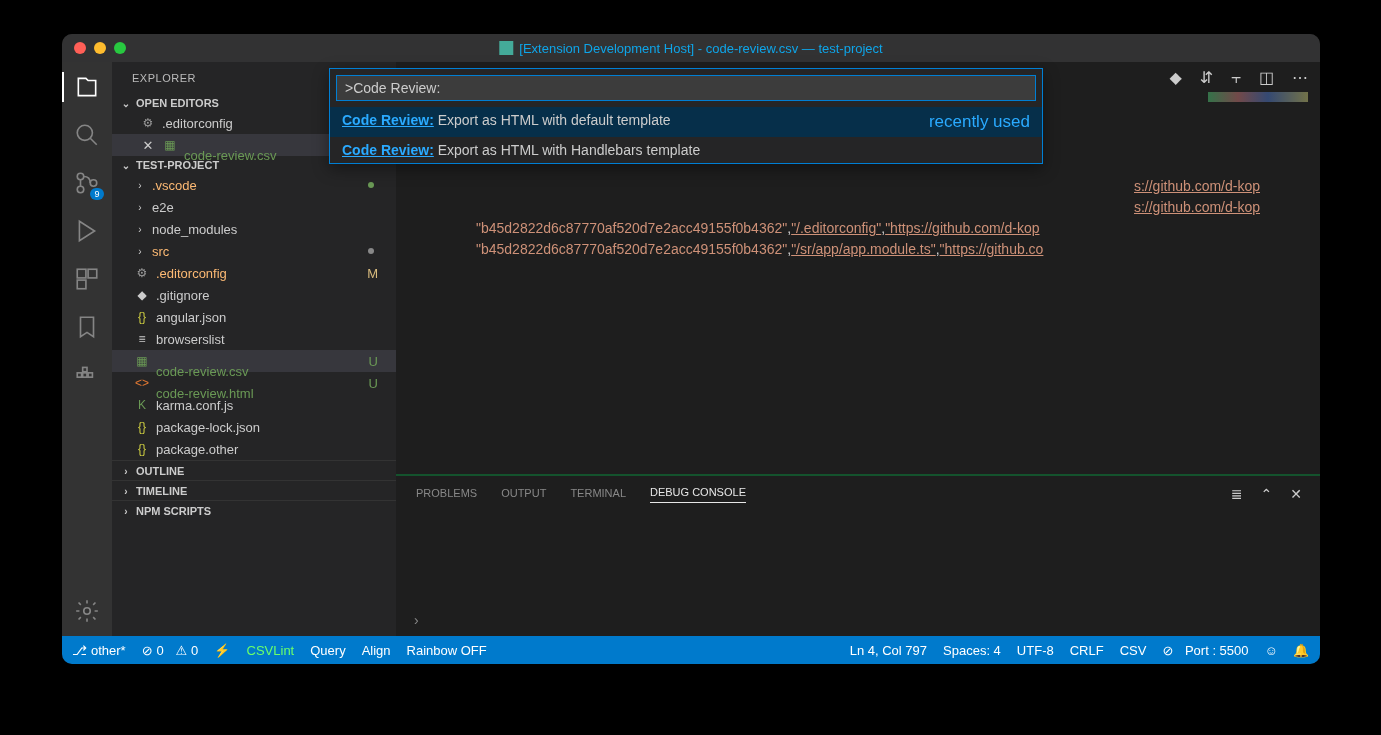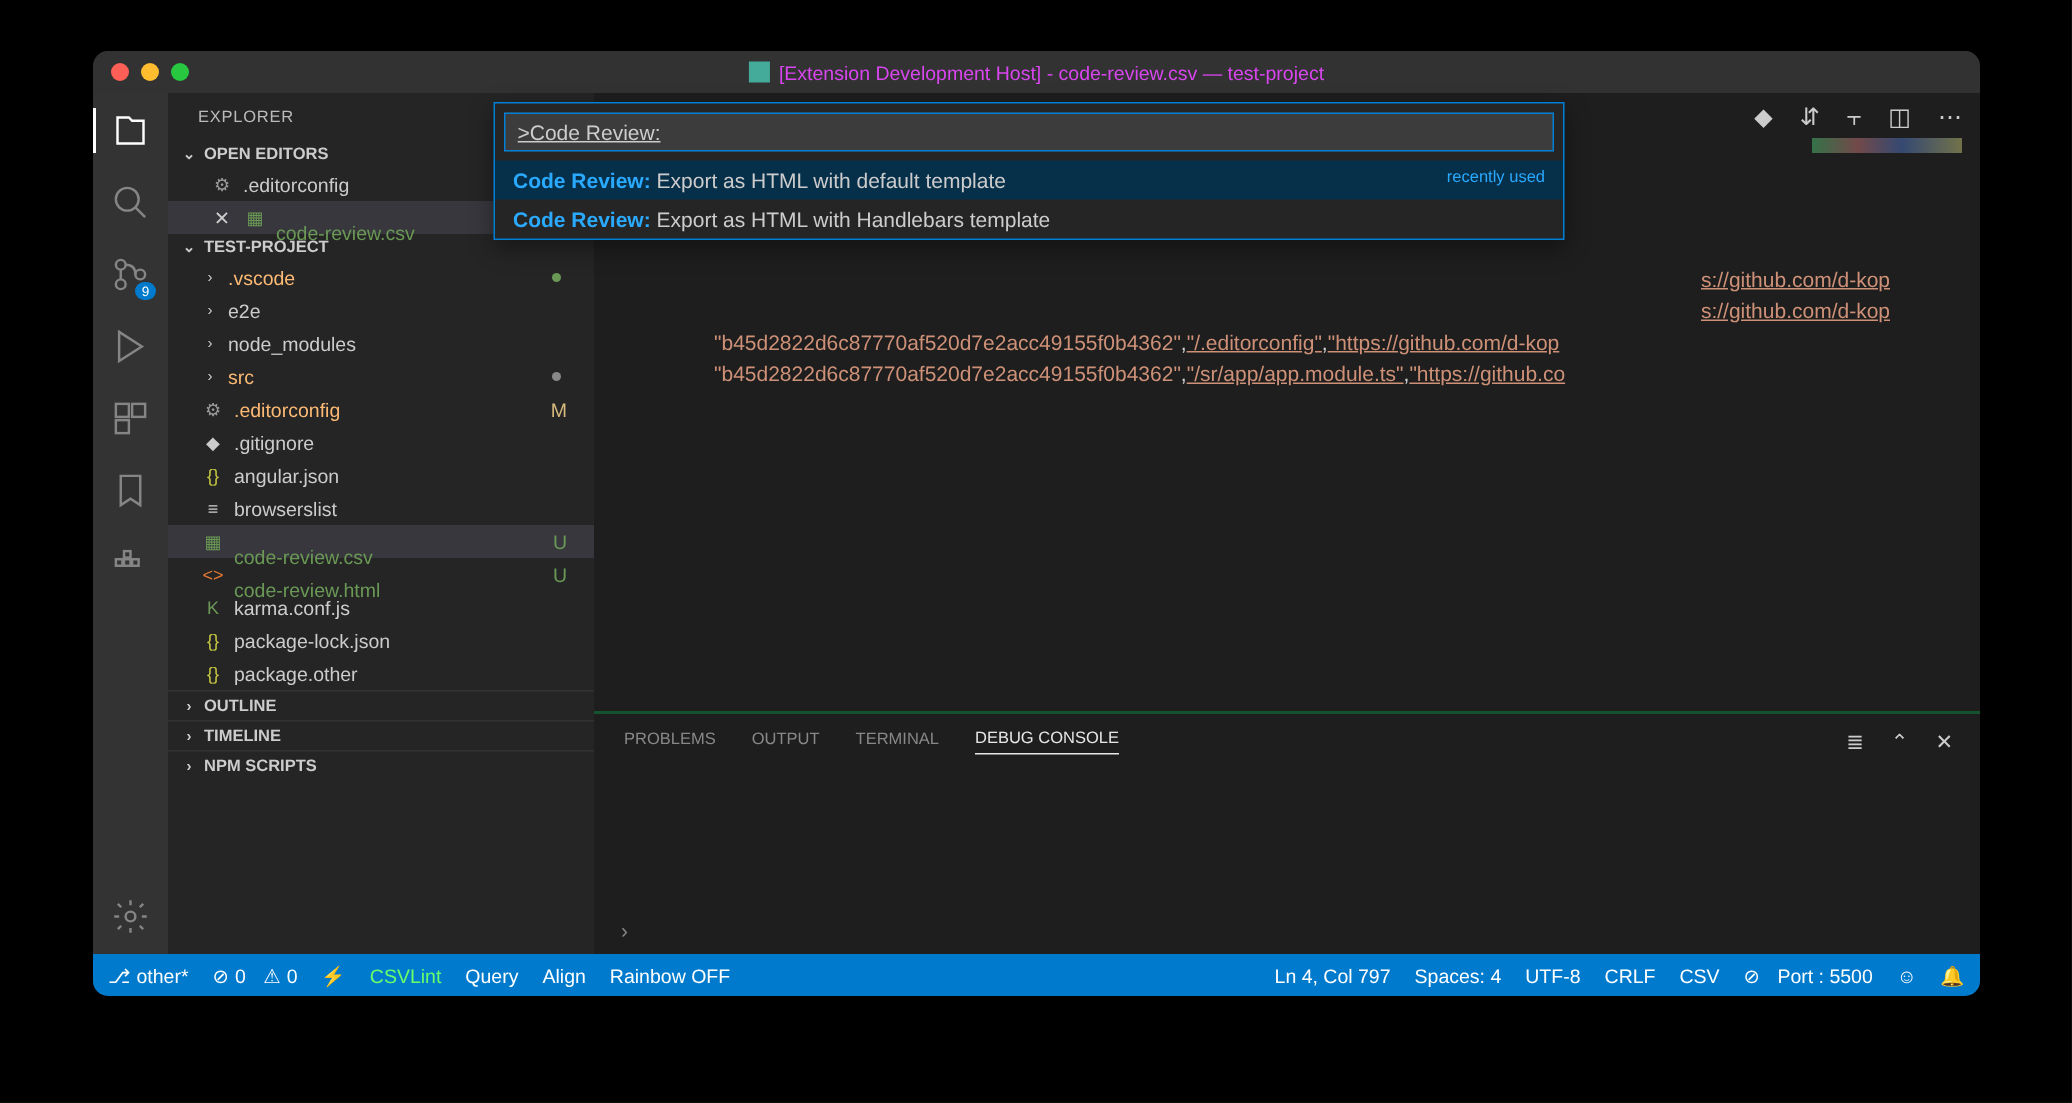--- a/index.html
+++ b/index.html
@@ -2,21 +2,21 @@
 <html><head>
 <meta charset="utf-8">
 <style>
 *{margin:0;padding:0;box-sizing:border-box;font-family:-apple-system,BlinkMacSystemFont,"Segoe UI",sans-serif;}
 body{background:#000;width:1381px;height:735px;position:relative;}
 .window{position:absolute;left:62px;top:34px;width:1258px;height:630px;background:#1e1e1e;border-radius:10px;overflow:hidden;box-shadow:0 10px 40px rgba(0,0,0,0.5);}
 .titlebar{height:28px;background:#323233;display:flex;align-items:center;position:relative;}
 .traffic{display:flex;gap:8px;padding-left:12px;}
 .traffic-dot{width:12px;height:12px;border-radius:50%;}
 .dot-red{background:#ff5f57;}.dot-yellow{background:#febc2e;}.dot-green{background:#28c840;}
-.title{position:absolute;left:50%;transform:translateX(-50%);color:#d946ef;font-size:13px;display:flex;align-items:center;gap:6px;}
+.title{position:absolute;left:50%;transform:translateX(-50%);color:#0ea5e9;font-size:13px;display:flex;align-items:center;gap:6px;}
 .title-icon{width:14px;height:14px;background:#4a9;display:inline-block;}
 .editor-actions{position:absolute;right:12px;top:34px;display:flex;gap:18px;align-items:center;}
 .editor-actions span{color:#ccc;font-size:16px;cursor:pointer;}
 .activitybar{position:absolute;left:0;top:28px;width:50px;height:574px;background:#333333;display:flex;flex-direction:column;align-items:center;padding-top:12px;gap:22px;}
 .activity-icon{width:26px;height:26px;color:#858585;cursor:pointer;position:relative;}
 .activity-icon.active{color:#fff;}
 .activity-icon.active::before{content:"";position:absolute;left:-12px;top:-2px;width:2px;height:30px;background:#fff;}
 .badge{position:absolute;bottom:-4px;right:-4px;background:#007acc;color:#fff;font-size:9px;border-radius:10px;padding:1px 4px;min-width:14px;text-align:center;}
 .activitybar-bottom{position:absolute;bottom:12px;left:12px;}
 .sidebar{position:absolute;left:50px;top:28px;width:284px;height:574px;background:#252526;color:#ccc;font-size:13px;overflow:hidden;}
@@ -40,26 +40,26 @@
 .orange-text{color:#fdba74;}
 .green-text{color:#6a9955;margin-top:20px;}
 .editor-area{position:absolute;left:334px;top:28px;right:0;height:412px;background:#1e1e1e;margin-top:24px;}
 .code-content{position:absolute;left:80px;top:90px;right:140px;font-family:Menlo,Monaco,monospace;font-size:14px;color:#d4d4d4;white-space:nowrap;}
 .code-line{height:21px;line-height:21px;overflow:hidden;}
 .str{color:#ce9178;}
 .path{color:#ce9178;text-decoration:underline;}
 .url{color:#ce9178;text-decoration:underline;}
 .minimap{position:absolute;right:12px;top:6px;width:100px;height:10px;background:linear-gradient(90deg,#4a6 0%,#a66 30%,#46a 60%,#aa6 100%);opacity:0.6;}
 .quickinput{position:absolute;left:267px;top:34px;width:714px;background:#252526;border:1px solid #007fd4;z-index:100;box-shadow:0 5px 15px rgba(0,0,0,0.4);}
-.qi-input{width:calc(100% - 12px);margin:6px;background:#3c3c3c;border:1px solid #007fd4;color:#ccc;padding:4px 8px;font-size:14px;outline:none;text-decoration:underline;}
+.qi-input{width:calc(100% - 12px);margin:6px;background:#3c3c3c;border:1px solid #007fd4;color:#ccc;padding:4px 8px;font-size:14px;outline:none;}
 .qi-list{}
 .qi-item{padding:5px 12px;font-size:14px;color:#ccc;display:flex;justify-content:space-between;cursor:pointer;}
 .qi-item.selected{background:#062f4a;}
-.qi-highlight{color:#2aaaff;font-weight:600;}
-.qi-hint{color:#2aaaff;font-size:11px;}
+.qi-highlight{color:#2aaaff;font-weight:600;text-decoration:underline;}
+.qi-hint{color:#2aaaff;font-size:17px;}
 .qi-keys{display:flex;align-items:center;gap:6px;}
 .qi-key{background:#444;border:1px solid #555;border-radius:3px;padding:1px 5px;font-size:11px;color:#ccc;}
 .panel{position:absolute;left:334px;top:440px;right:0;height:162px;background:#1e1e1e;border-top:2px solid #14532d;}
 .panel-tabs{display:flex;gap:24px;padding:10px 20px;font-size:11px;color:#888;align-items:center;}
 .panel-tab{cursor:pointer;padding-bottom:4px;}
 .panel-tab.active{color:#e7e7e7;border-bottom:1px solid #e7e7e7;}
 .panel-actions{position:absolute;right:18px;top:10px;display:flex;gap:18px;color:#ccc;font-size:14px;}
 .panel-prompt{position:absolute;left:18px;bottom:8px;color:#888;font-size:14px;}
 .statusbar{position:absolute;left:0;bottom:0;width:100%;height:28px;background:#007acc;color:#fff;font-size:13px;display:flex;align-items:center;padding:0 10px;gap:16px;}
 .statusbar .right{margin-left:auto;display:flex;gap:16px;align-items:center;}

